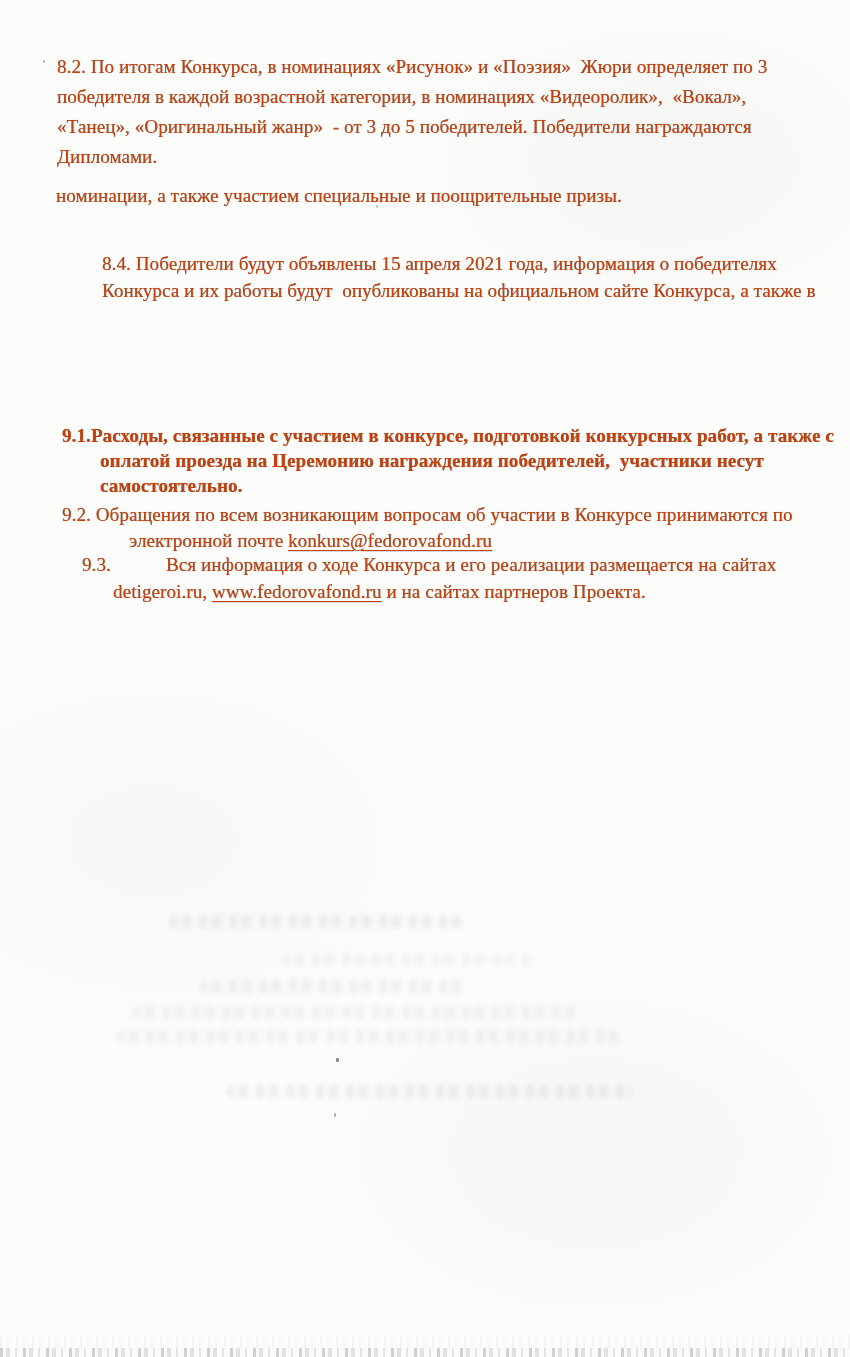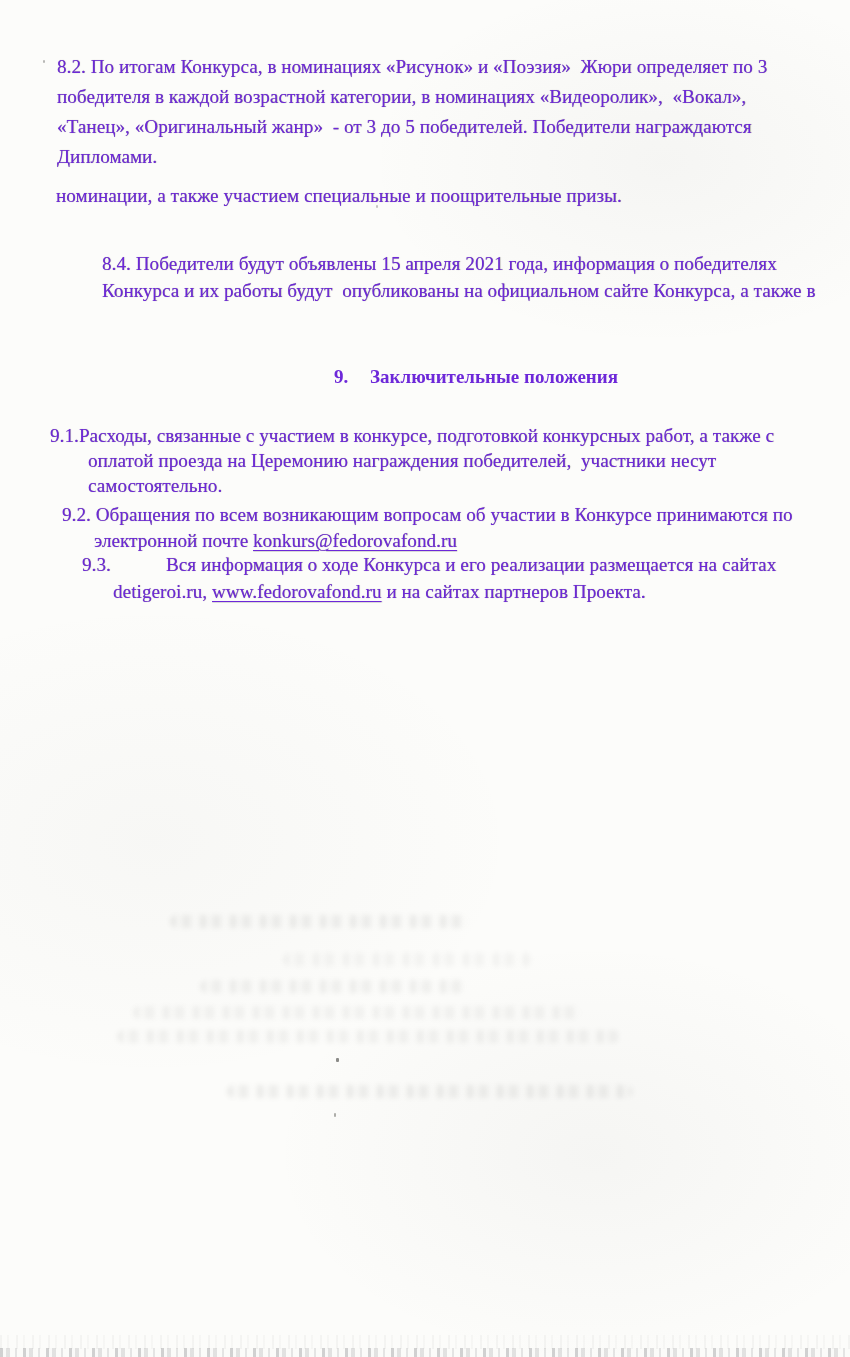--- a/index.html
+++ b/index.html
@@ -6,21 +6,21 @@
   body {
     width: 850px; height: 1357px;
     background: #f4f4f2;
     font-family: "Liberation Serif", "DejaVu Serif", serif;
   }
   .page {
     position: relative;
     width: 850px; height: 1357px;
     background: #fcfcfa;
     overflow: hidden;
-    color: #6d28d9;
+    color: #c2410c;
   }
   
   .page::before {
     content: "";
     position: absolute; inset: 0;
     background:
       radial-gradient(420px 260px at 78% 12%, rgba(120,120,118,0.05), transparent 70%),
       radial-gradient(520px 340px at 18% 62%, rgba(130,130,125,0.04), transparent 70%),
       radial-gradient(460px 300px at 70% 85%, rgba(120,120,118,0.05), transparent 70%);
     pointer-events: none;
@@ -29,25 +29,25 @@
   .line {
     white-space: pre;
     text-shadow: 0.3px 0.3px 0.7px rgba(45,42,40,0.55);
     letter-spacing: 0.1px;
   }
   #p82 { left: 57px; top: 52px;  line-height: 30px; }
   #p83 { left: 56px; top: 182px; line-height: 28px; }
   #p84 { left: 56px; top: 250px; line-height: 27px; margin-left: 46px; }
   #sec9-heading { left: 334px; top: 366px; font-weight: bold; font-size: 19px; }
   #sec9-heading .num { display: inline-block; width: 36px; }
-  #p91 { left: 50px; top: 423px; line-height: 25px; }
+  #p91 { left: 62px; top: 423px; line-height: 25px; font-weight: bold; }
   #p92 { left: 62px; top: 502px; line-height: 26px; }
   #p93 { left: 62px; top: 551px; line-height: 27px; margin-left: 20px; }
   .ind38 { margin-left: 38px; }
-  .ind43 { margin-left: 32px; }
+  .ind43 { margin-left: 67px; }
   .ind31 { margin-left: 31px; }
   .marker-gap { display: inline-block; width: 84px; }
   .u { text-decoration: underline; text-underline-offset: 3px; }
 
   
   .ghost {
     position: absolute; height: 13px; border-radius: 7px;
     background: repeating-linear-gradient(90deg,
       rgba(105,105,102,0.40) 0 6px,
       rgba(160,160,155,0.10) 6px 12px,
@@ -95,23 +95,20 @@
 
   <div class="block" id="p83">
     <div class="line">номинации, а также участием специальные и поощрительные призы.</div>
   </div>
 
   <div class="block" id="p84">
     <div class="line">8.4. Победители будут объявлены 15 апреля 2021 года, информация о победителях</div>
     <div class="line">Конкурса и их работы будут  опубликованы на официальном сайте Конкурса, а также в</div>
   </div>
 
-  <div class="block" id="sec9-heading">
-    <span class="num">9.</span><span>Заключительные положения</span>
-  </div>
 
   <div class="block" id="p91">
     <div class="line">9.1.Расходы, связанные с участием в конкурсе, подготовкой конкурсных работ, а также с</div>
     <div class="line ind38">оплатой проезда на Церемонию награждения победителей,  участники несут</div>
     <div class="line ind38">самостоятельно.</div>
   </div>
 
   <div class="block" id="p92">
     <div class="line">9.2. Обращения по всем возникающим вопросам об участии в Конкурсе принимаются по</div>
     <div class="line ind43"><span>электронной почте </span><span class="u">konkurs@fedorovafond.ru</span></div>

